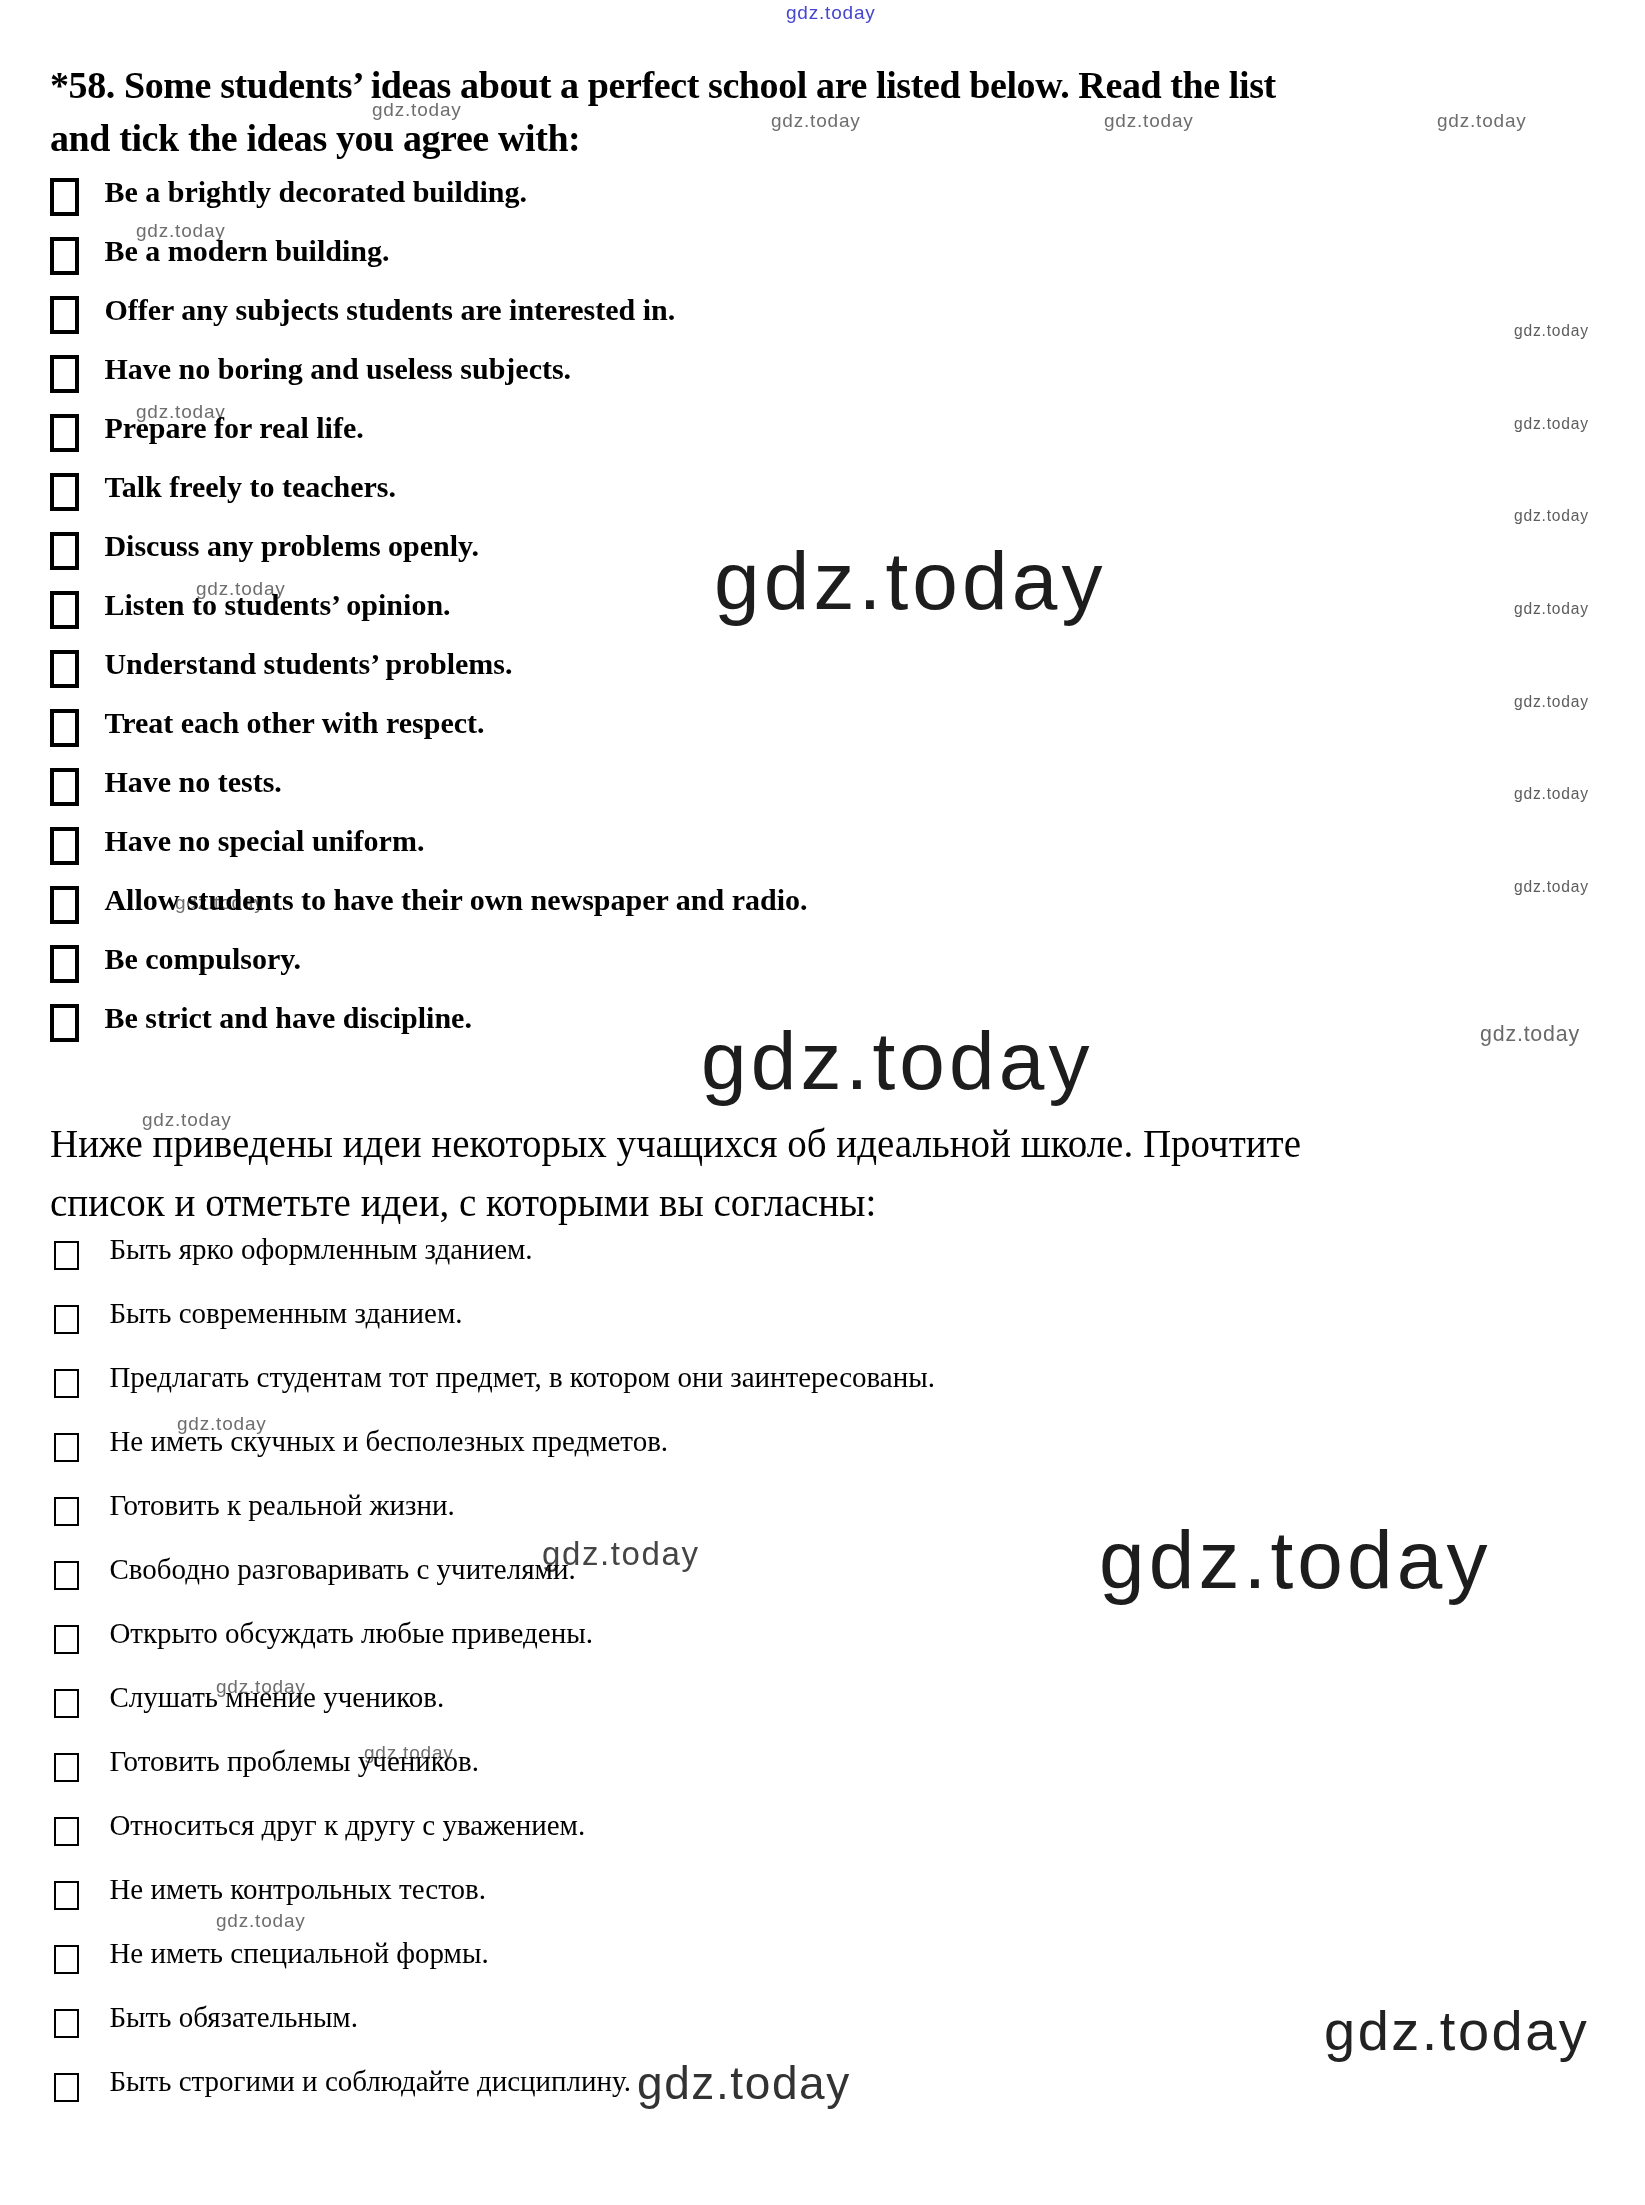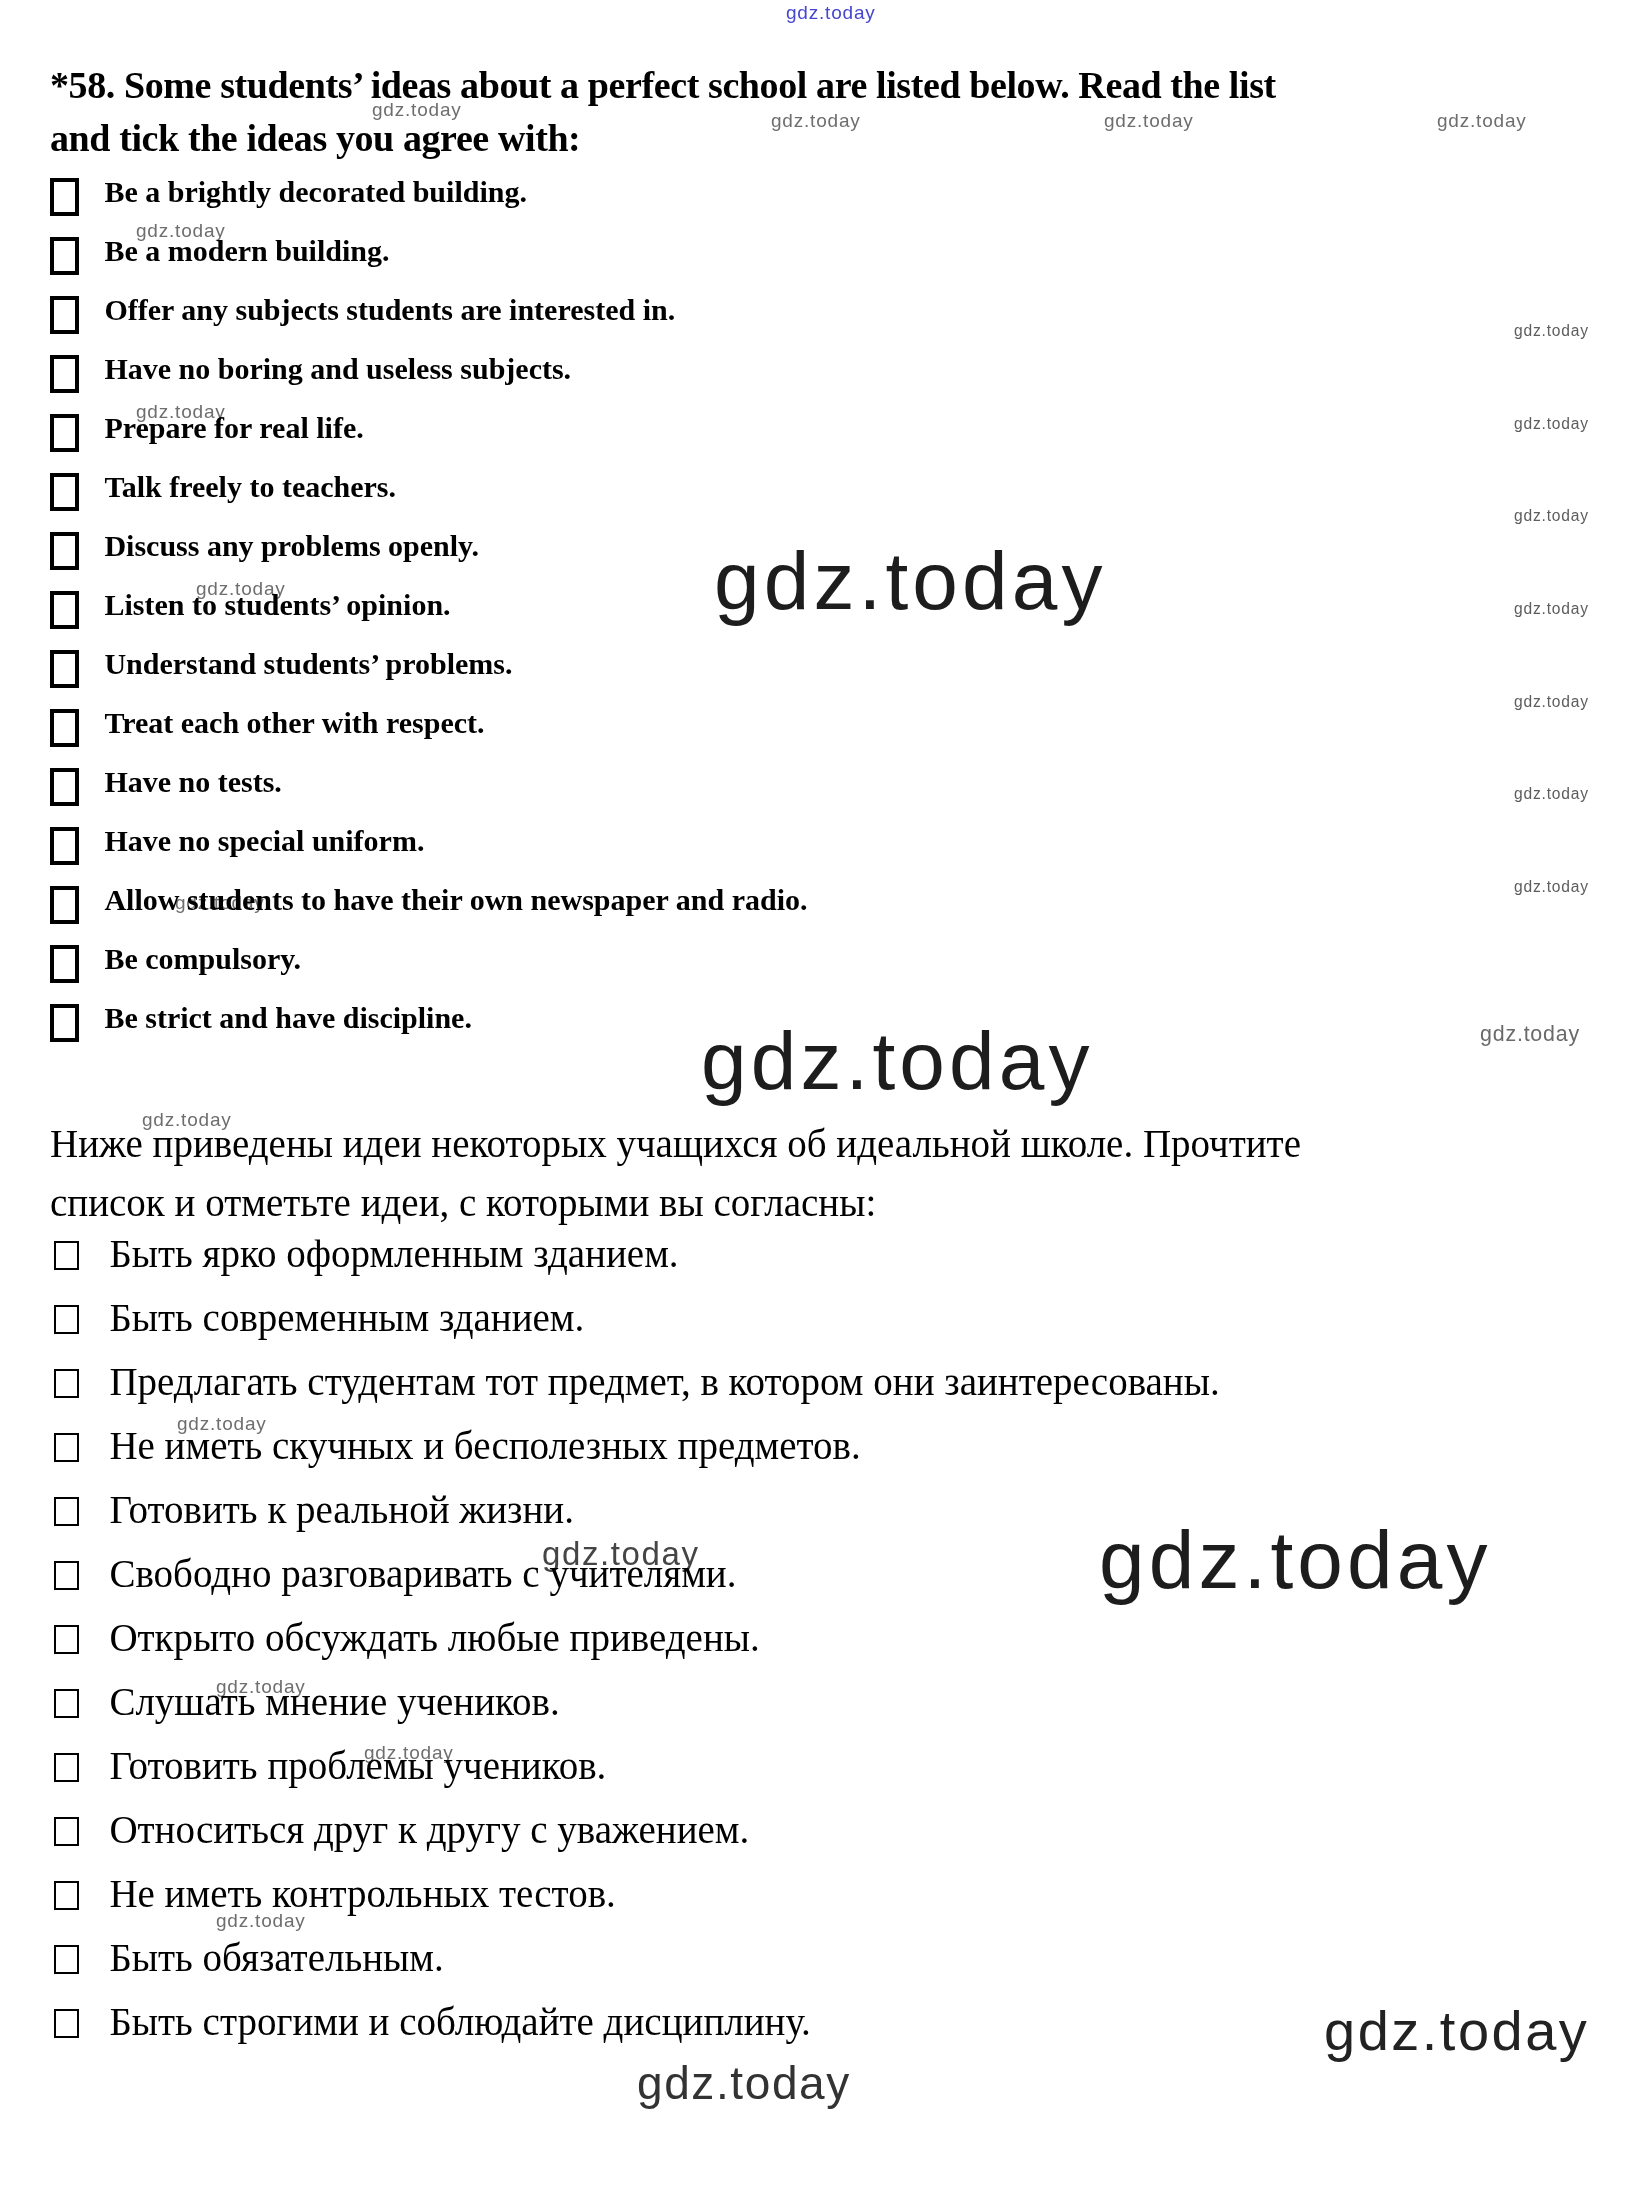--- a/index.html
+++ b/index.html
@@ -27,21 +27,21 @@
     width:21.4px;height:30px;border:4.1px solid #000;
     margin:1.6px 25px 0 0;background:#fff;
   }
   
   .ru-intro{
     position:absolute;left:31px;top:1114px;
     font-size:39px;line-height:59px;white-space:nowrap;
   }
   
   .ru-list{position:absolute;left:35px;top:1234px;}
-  .row.ru{height:64px;font-size:39px;line-height:1.05;}
+  .row.ru{height:64px;font-size:29px;line-height:1.05;}
   .cb-ru{
     flex:0 0 auto;box-sizing:content-box;
     width:21.4px;height:25px;border:2.5px solid #000;
     margin:6.6px 30px 0 0;background:#fff;
   }
   
   .wm{
     position:absolute;
     font-family:"Liberation Sans", sans-serif;
     font-weight:300;white-space:nowrap;pointer-events:none;
@@ -205,20 +205,24 @@
     <div class="row ru">
         <span class="cb-ru"></span>
         <span>Относиться друг к другу с уважением.</span>
       </div>
     <div class="row ru">
         <span class="cb-ru"></span>
         <span>Не иметь контрольных тестов.</span>
       </div>
     <div class="row ru">
         <span class="cb-ru"></span>
+        <span>Не иметь специальной формы.</span>
+      </div>
+    <div class="row ru">
+        <span class="cb-ru"></span>
         <span>Быть обязательным.</span>
       </div>
     <div class="row ru">
         <span class="cb-ru"></span>
         <span>Быть строгими и соблюдайте дисциплину.</span>
       </div>
   </div>
 
 </div>
 

